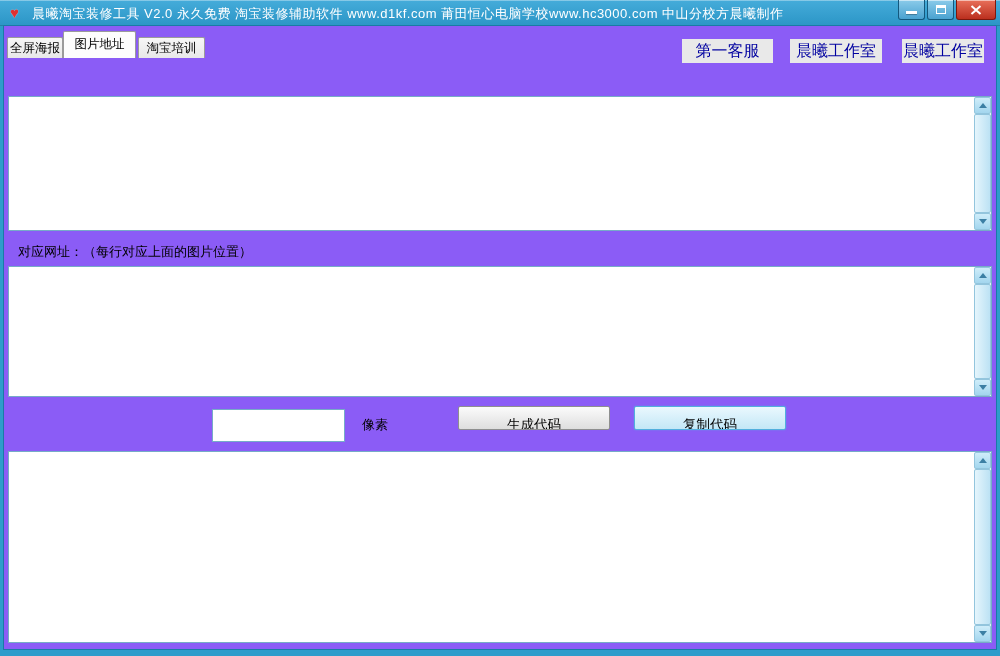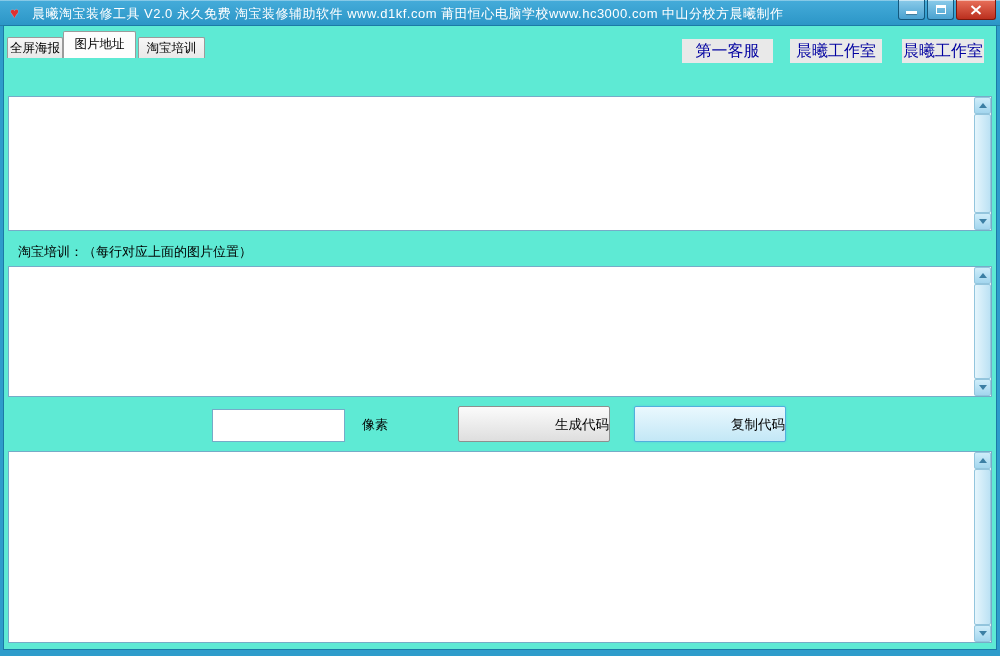--- a/index.html
+++ b/index.html
@@ -24,21 +24,21 @@
              box-shadow: inset 0 1px 0 rgba(255,255,255,.55); cursor:default; }
   .cap-btn.min, .cap-btn.max { width:27px; background:linear-gradient(#8BCBEA,#4AA2D0); }
   .cap-btn.close { width:40px; background:linear-gradient(#E8705A,#BB2F1E); border-color:#7E180C; }
   .min-glyph { display:block; width:11px; height:3px; background:#fff; margin-top:6px;
                box-shadow:0 1px 1px rgba(0,0,0,.3); }
   .max-glyph { display:block; width:10px; height:9px; border:1px solid #fff; border-top:3px solid #fff;
                background:transparent; }
 
   
   .client { position:absolute; left:4px; top:26px; width:992px; height:623px;
-            background:#5eead4; box-shadow:0 0 0 1px #1B7AA6;padding-left:12px; }
+            background:#8b5cf6; box-shadow:0 0 0 1px #1B7AA6;padding-left:12px; }
 
   
   .tab { position:absolute; height:21px; top:11px; text-align:center;
          font-size:12.5px; line-height:21px; color:#000; overflow:hidden; white-space:nowrap;
          background:linear-gradient(#F7F7F7,#E8E8E8); border:1px solid #9B9B9B;
          border-bottom:none; border-radius:2px 2px 0 0; cursor:default; }
   .tab.active { top:5px; height:27px; line-height:25px; background:#FDFDFD; z-index:2; }
   .tab1 { left:3px;  width:56px; }
   .tab2 { left:59px; width:73px; }
   .tab3 { left:134px; width:67px; }
@@ -77,22 +77,22 @@
   .tri-down { width:0; height:0; border-left:4px solid transparent; border-right:4px solid transparent;
               border-top:5px solid #3C7FA4; }
 
   
   .lbl3 { top:390px; }
   .height-input { position:absolute; left:208px; top:383px; width:133px; height:33px;
                   border:1px solid #76ABC8; background:#fff; font-size:14px; padding:0 6px;
                   outline:none; font-family:"Liberation Sans","DejaVu Sans",sans-serif; }
   .unit-label { position:absolute; left:358px; top:390px; font-size:13px; color:#000; }
 
-  .push-btn { position:absolute; top:380px; width:152px; height:36px; font-size:13.5px;
-              color:#000; text-align:right; line-height:36px; cursor:default;
+  .push-btn { position:absolute; top:380px; width:152px; height:24px; font-size:13.5px;
+              color:#000; text-align:center; line-height:36px; cursor:default;
               border-radius:2px; overflow:hidden; white-space:nowrap; }
   .gen-btn  { left:454px; background:linear-gradient(#FBFBFB,#DEDEDE); border:1px solid #8E8F8F; }
   .copy-btn { left:630px; background:linear-gradient(#EAF8FE,#C3E7F6); border:1px solid #51AFDD;
               box-shadow:0 0 2px rgba(85,180,227,.6); }
 </style>
 </head>
 <body>
 
 <div class="window">
 
@@ -130,21 +130,21 @@
         <div class="sb-btn">
           <span class="tri-up"></span>
         </div>
         <div class="sb-thumb"></div>
         <div class="sb-btn">
           <span class="tri-down"></span>
         </div>
       </div>
     </div>
 
-    <div class="field-label lbl2">淘宝培训：（每行对应上面的图片位置）</div>
+    <div class="field-label lbl2">对应网址：（每行对应上面的图片位置）</div>
     <div class="ta-wrap ta2">
       <textarea style=""></textarea>
       <div class="vscroll">
         <div class="sb-btn">
           <span class="tri-up"></span>
         </div>
         <div class="sb-thumb"></div>
         <div class="sb-btn">
           <span class="tri-down"></span>
         </div>

